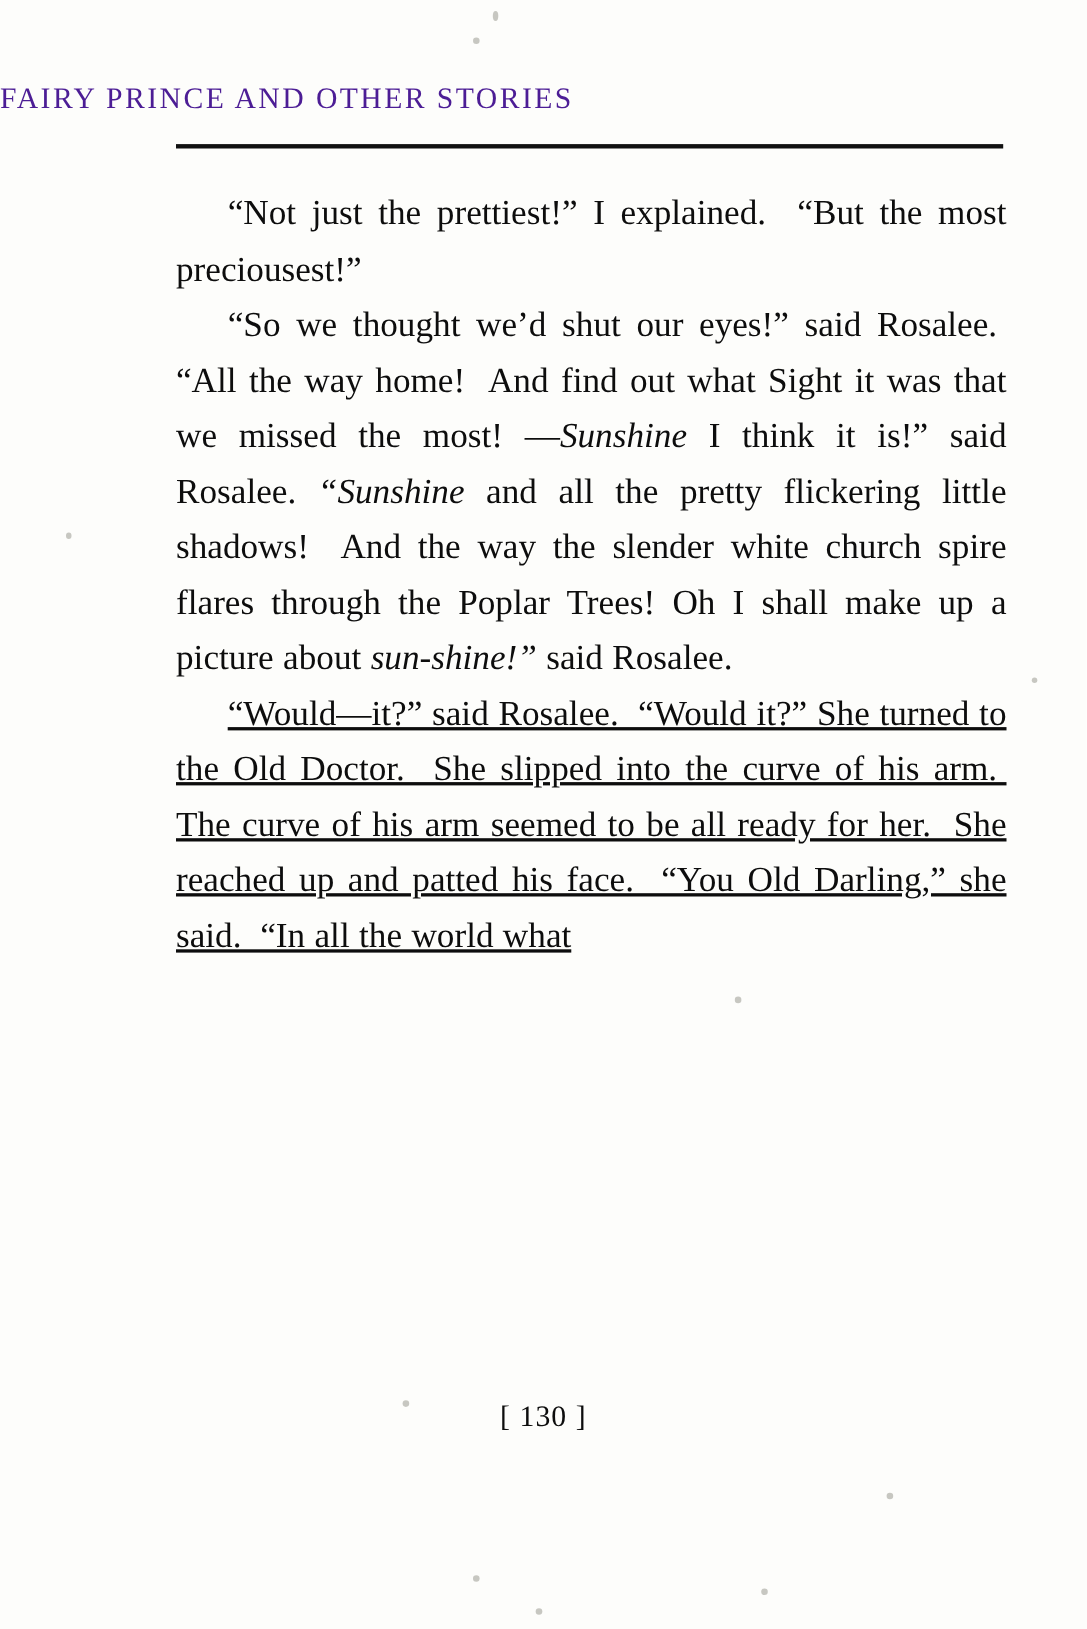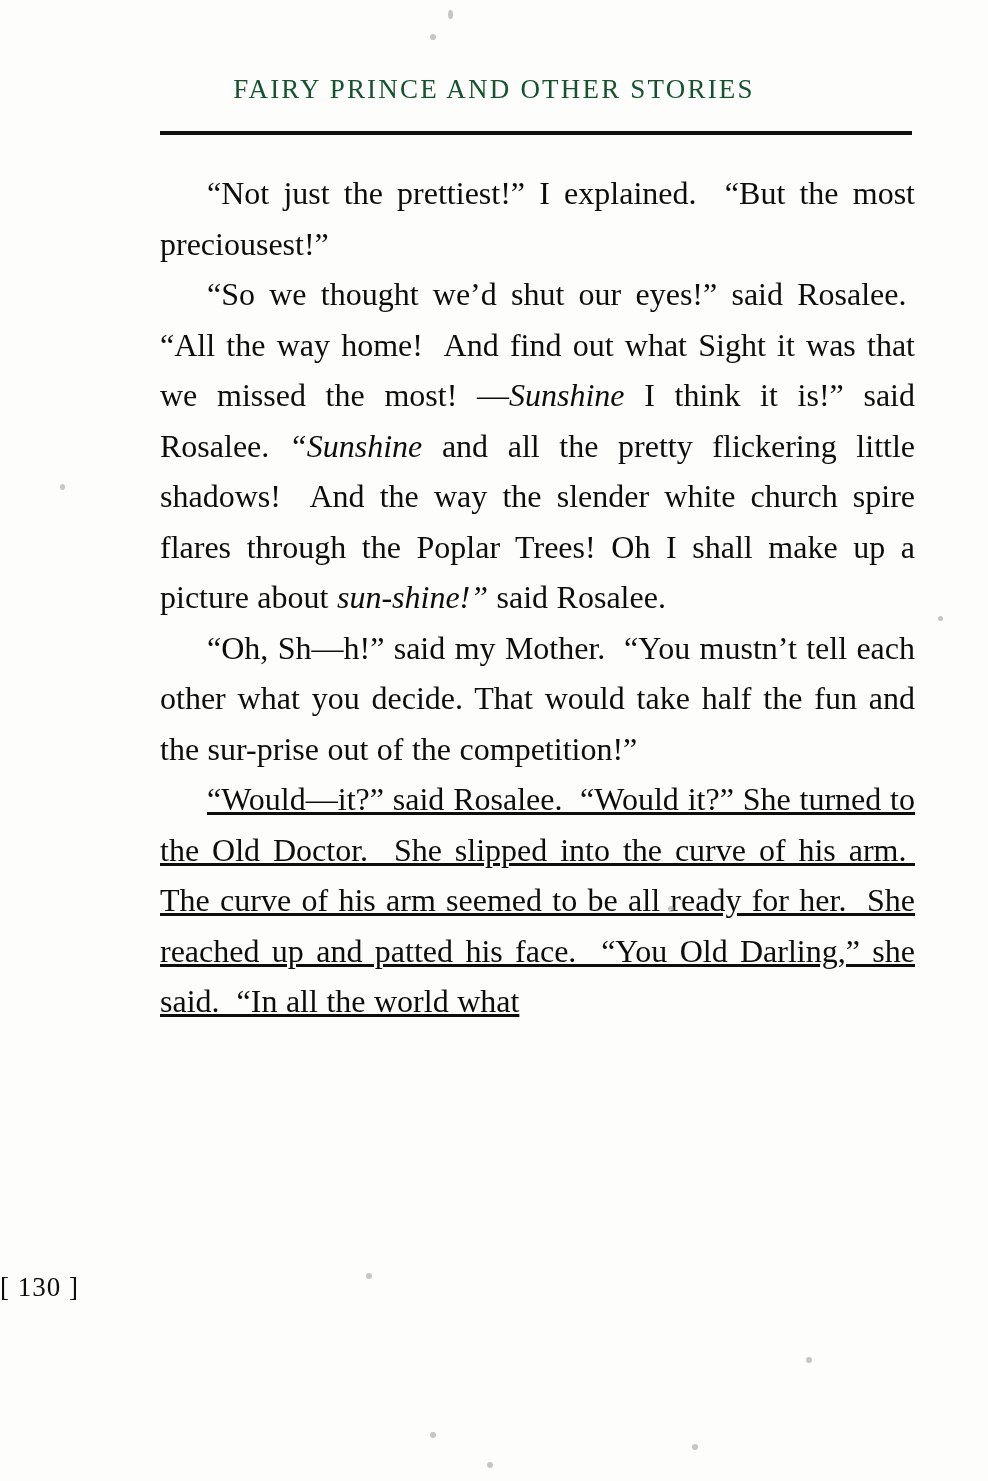--- a/index.html
+++ b/index.html
@@ -21,28 +21,28 @@
     position: absolute;
     background: #9a9a92;
     border-radius: 50%;
     opacity: .55;
   }
   .running-head {
     position: absolute;
     left: 0;
     right: 0;
     top: 74px;
-    text-align: center;
+    text-align: left;
     font-family: "Liberation Serif", serif;
     font-size: 27px;
     letter-spacing: 2.2px;
     font-variant: small-caps;
     text-transform: uppercase;
     font-weight: 400;
-    color: #14532d;
+    color: #4c1d95;
   }
   .head-rule {
     position: absolute;
     left: 160px;
     top: 131px;
     width: 752px;
     height: 4px;
     background: #111;
   }
   .body-block {
@@ -67,38 +67,37 @@
   
   p.para:last-child {
     text-align: justify;
     text-decoration: underline;
   }
   .folio {
     position: absolute;
     left: 0;
     right: 0;
     top: 1272px;
-    text-align: left;
+    text-align: center;
     font-size: 27px;
     letter-spacing: 1px;
   }
 </style>
 </head>
 <body>
 
 <div class="page">
 
   <div class="running-head">Fairy Prince and Other Stories</div>
 
   <div class="head-rule"></div>
 
   <div class="body-block">
     <p class="para">“Not just the prettiest!” I explained.&nbsp; “But the most preciousest!”</p>
     <p class="para">“So we thought we’d shut our eyes!” said Rosalee.&nbsp; “All the way home!&nbsp; And find out what Sight it was that we missed the most! —<span class="it">Sunshine</span> I think it is!” said Rosalee. <span class="it">“Sunshine</span> and all the pretty flickering little shadows!&nbsp; And the way the slender white church spire flares through the Poplar Trees! Oh I shall make up a picture about <span class="it">sun-shine!”</span> said Rosalee.</p>
-    <p class="para">“Oh, Sh—h!” said my Mother.&nbsp; “You mustn’t tell each other what you decide. That would take half the fun and the sur-prise out of the competition!”</p>
     <p class="para">“Would—it?” said Rosalee.&nbsp; “Would it?” She turned to the Old Doctor.&nbsp; She slipped into the curve of his arm.&nbsp; The curve of his arm seemed to be all ready for her.&nbsp; She reached up and patted his face.&nbsp; “You Old Darling,” she said.&nbsp; “In all the world what</p>
   </div>
 
   <div class="folio">[ 130 ]</div>
 
   <div id="speck-layer">
       <div class="speck" style="left: 448px; top: 10px; width: 5px; height: 9px;"></div>
       <div class="speck" style="left: 430px; top: 34px; width: 6px; height: 6px;"></div>
       <div class="speck" style="left: 60px; top: 484px; width: 5px; height: 6px;"></div>
       <div class="speck" style="left: 938px; top: 616px; width: 5px; height: 5px;"></div>

